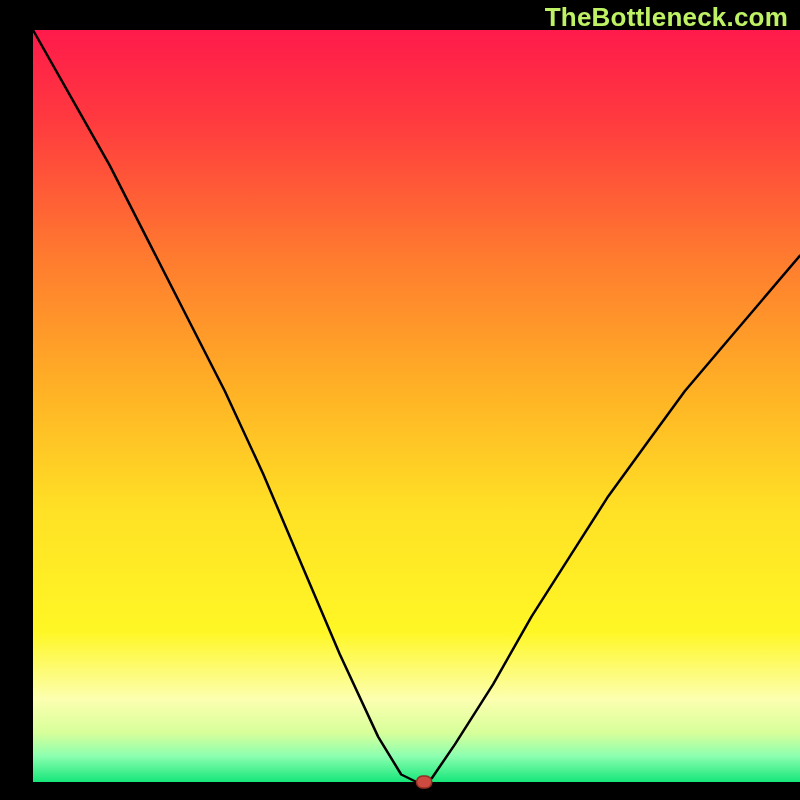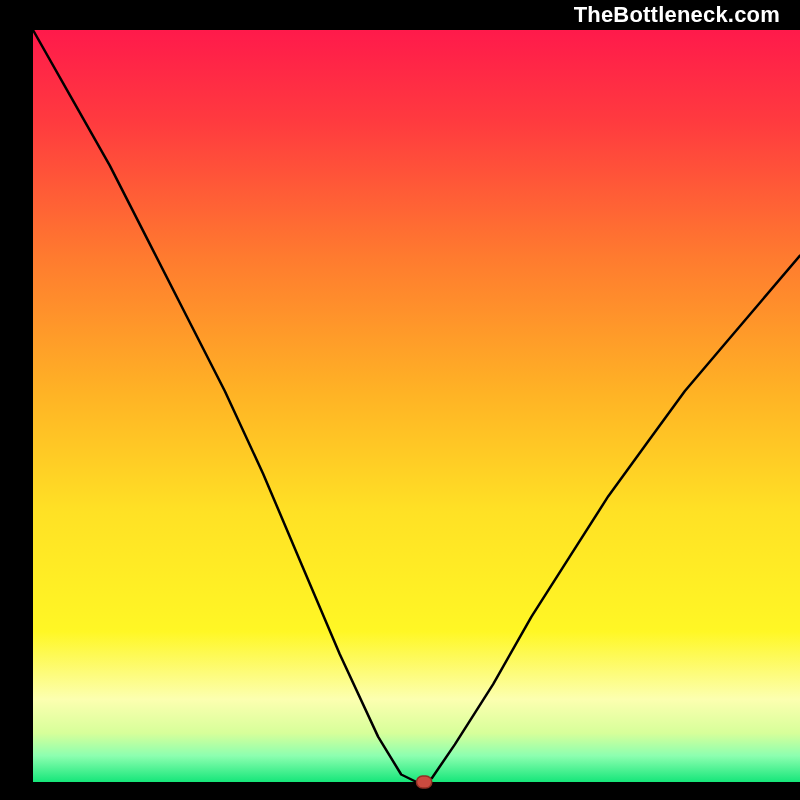--- a/index.html
+++ b/index.html
@@ -11,25 +11,25 @@
     overflow: hidden;
   }
   .wrap {
     position: relative;
     width: 800px;
     height: 800px;
   }
   .watermark {
     position: absolute;
     top: 2px;
-    right: 20px;
+    right: 12px;
     font-family: Arial, Helvetica, sans-serif;
-    font-size: 22px;
+    font-size: 26px;
     font-weight: 600;
-    color: #ffffff;
+    color: #bef264;
     letter-spacing: 0.2px;
     user-select: none;
     z-index: 10;
   }
   svg.plot {
     position: absolute;
     left: 0;
     top: 0;
     width: 800px;
     height: 800px;

